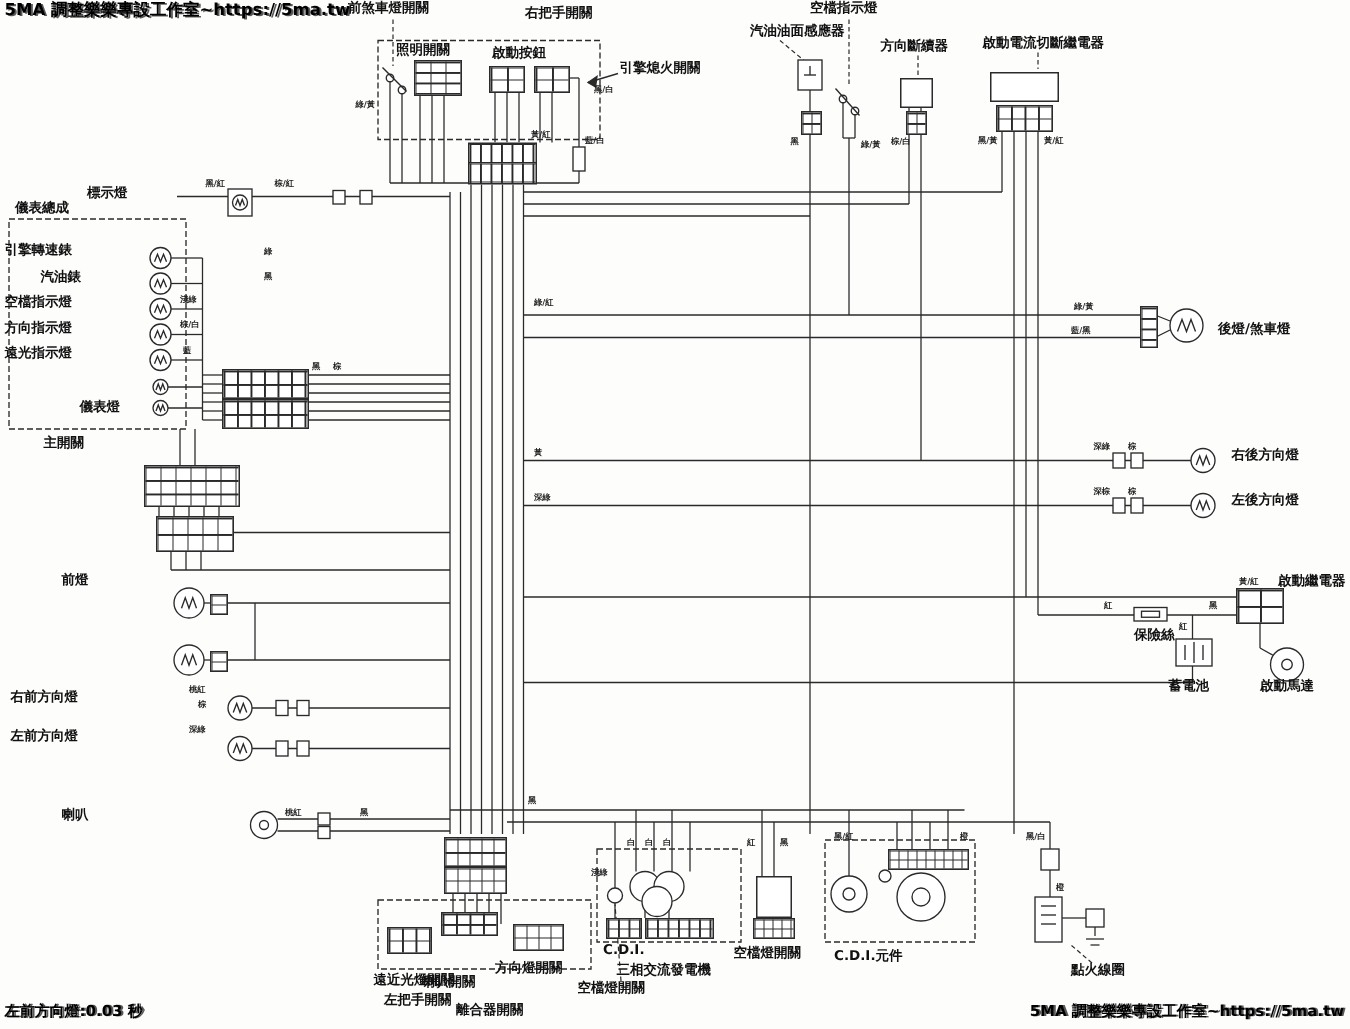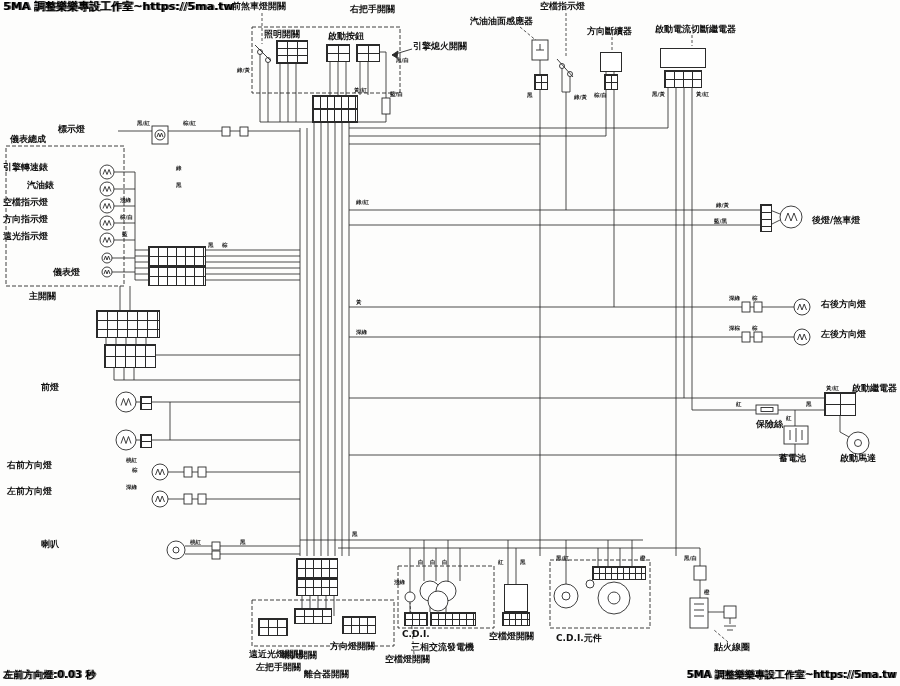--- a/index.html
+++ b/index.html
@@ -361,21 +361,21 @@
   <div class="pin-grid" style="left:502px;top:612px;width:26px;height:12px;background-size:6px 6px"></div>
   <div class="pin-grid" style="left:592px;top:566px;width:52px;height:12px;background-size:6px 6px"></div>
   <div class="pin-grid" style="left:760px;top:204px;width:10px;height:26px;background-size:10px 7px"></div>
   <div class="pin-grid" style="left:824px;top:392px;width:30px;height:22px;background-size:15px 11px"></div>
 
   <div class="wm" style="left:3px;top:1px">5MA 調整樂樂專設工作室~https://5ma.tw</div>
 
   <div class="lbl" style="left:232px;top:2px">前煞車燈開關</div>
   <div class="lbl" style="left:350px;top:5px">右把手開關</div>
   <div class="lbl" style="left:540px;top:2px">空檔指示燈</div>
-  <div class="lbl" style="left:470px;top:17px">汽油油面感應器</div>
+  <div class="lbl" style="left:500px;top:17px">汽油油面感應器</div>
   <div class="lbl" style="left:587px;top:27px">方向斷續器</div>
   <div class="lbl" style="left:655px;top:25px">啟動電流切斷繼電器</div>
   <div class="lbl" style="left:264px;top:30px">照明開關</div>
   <div class="lbl" style="left:328px;top:32px">啟動按鈕</div>
   <div class="lbl" style="left:413px;top:42px">引擎熄火開關</div>
 
   <div class="lbl" style="left:58px;top:125px">標示燈</div>
   <div class="lbl" style="left:10px;top:135px">儀表總成</div>
   <div class="lbl" style="left:3px;top:163px">引擎轉速錶</div>
   <div class="lbl" style="left:27px;top:181px">汽油錶</div>

